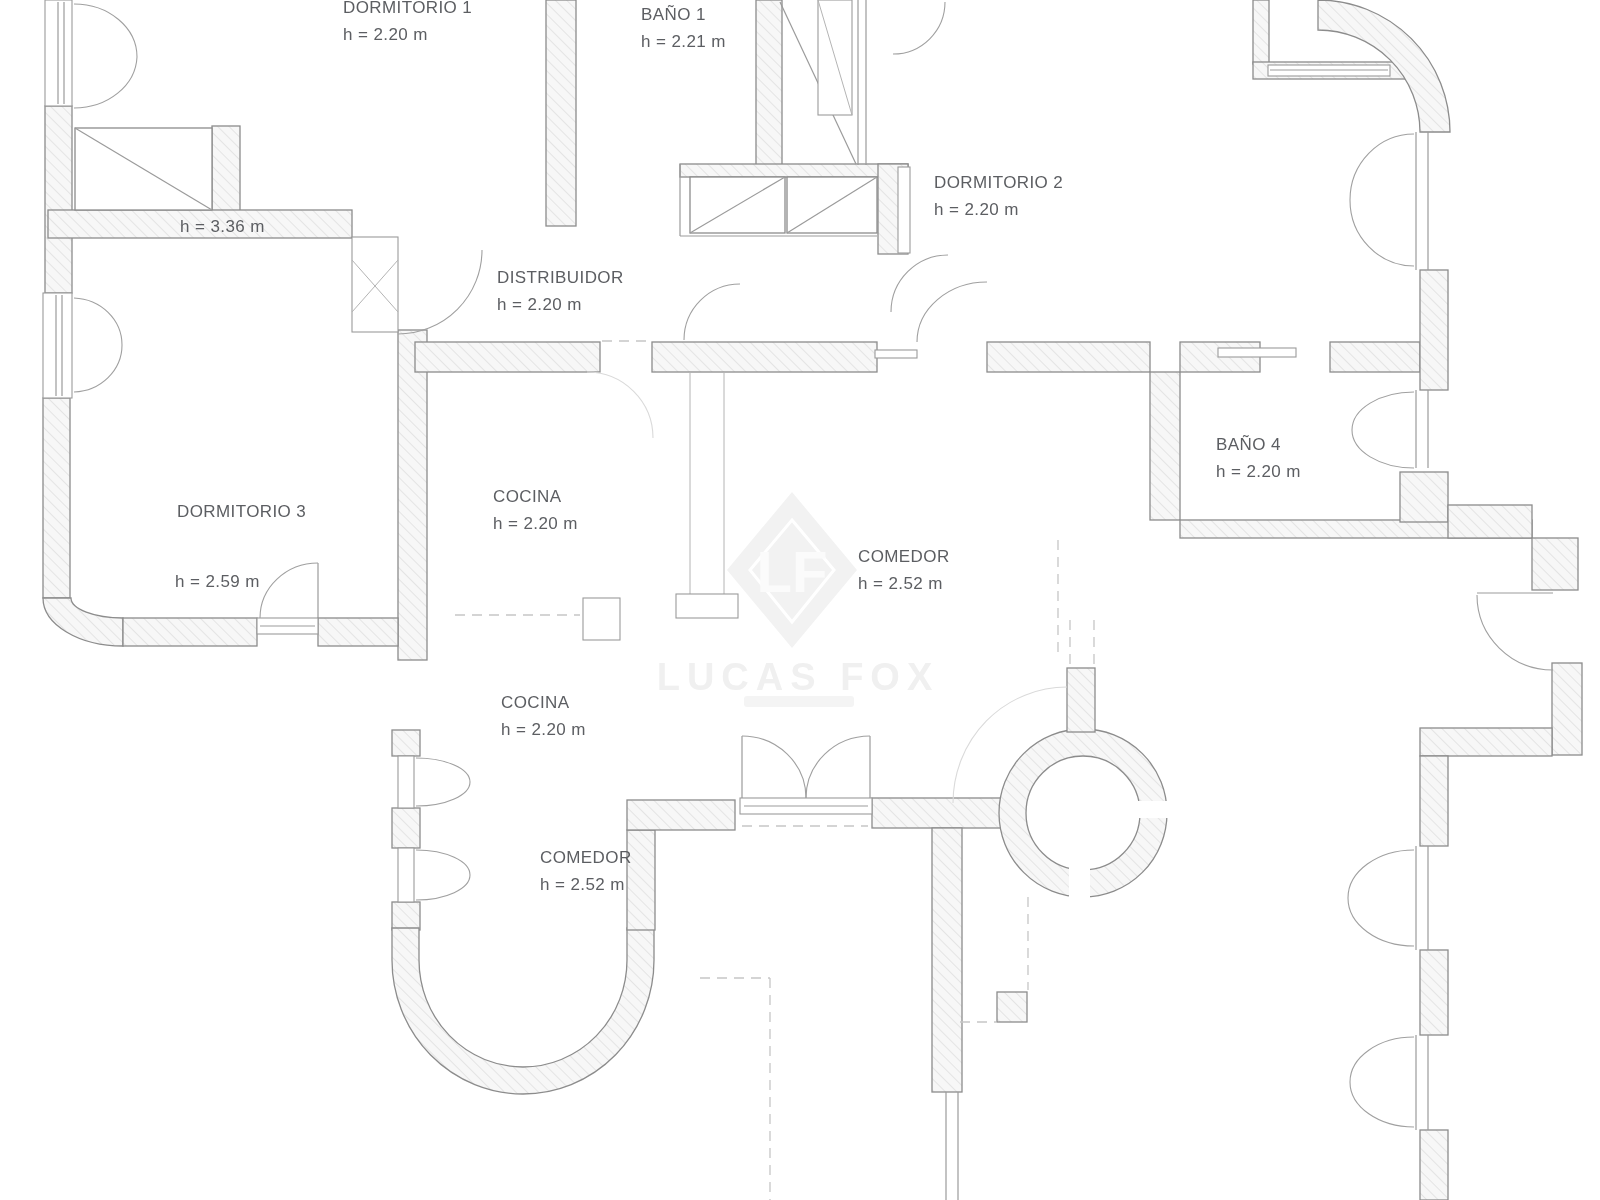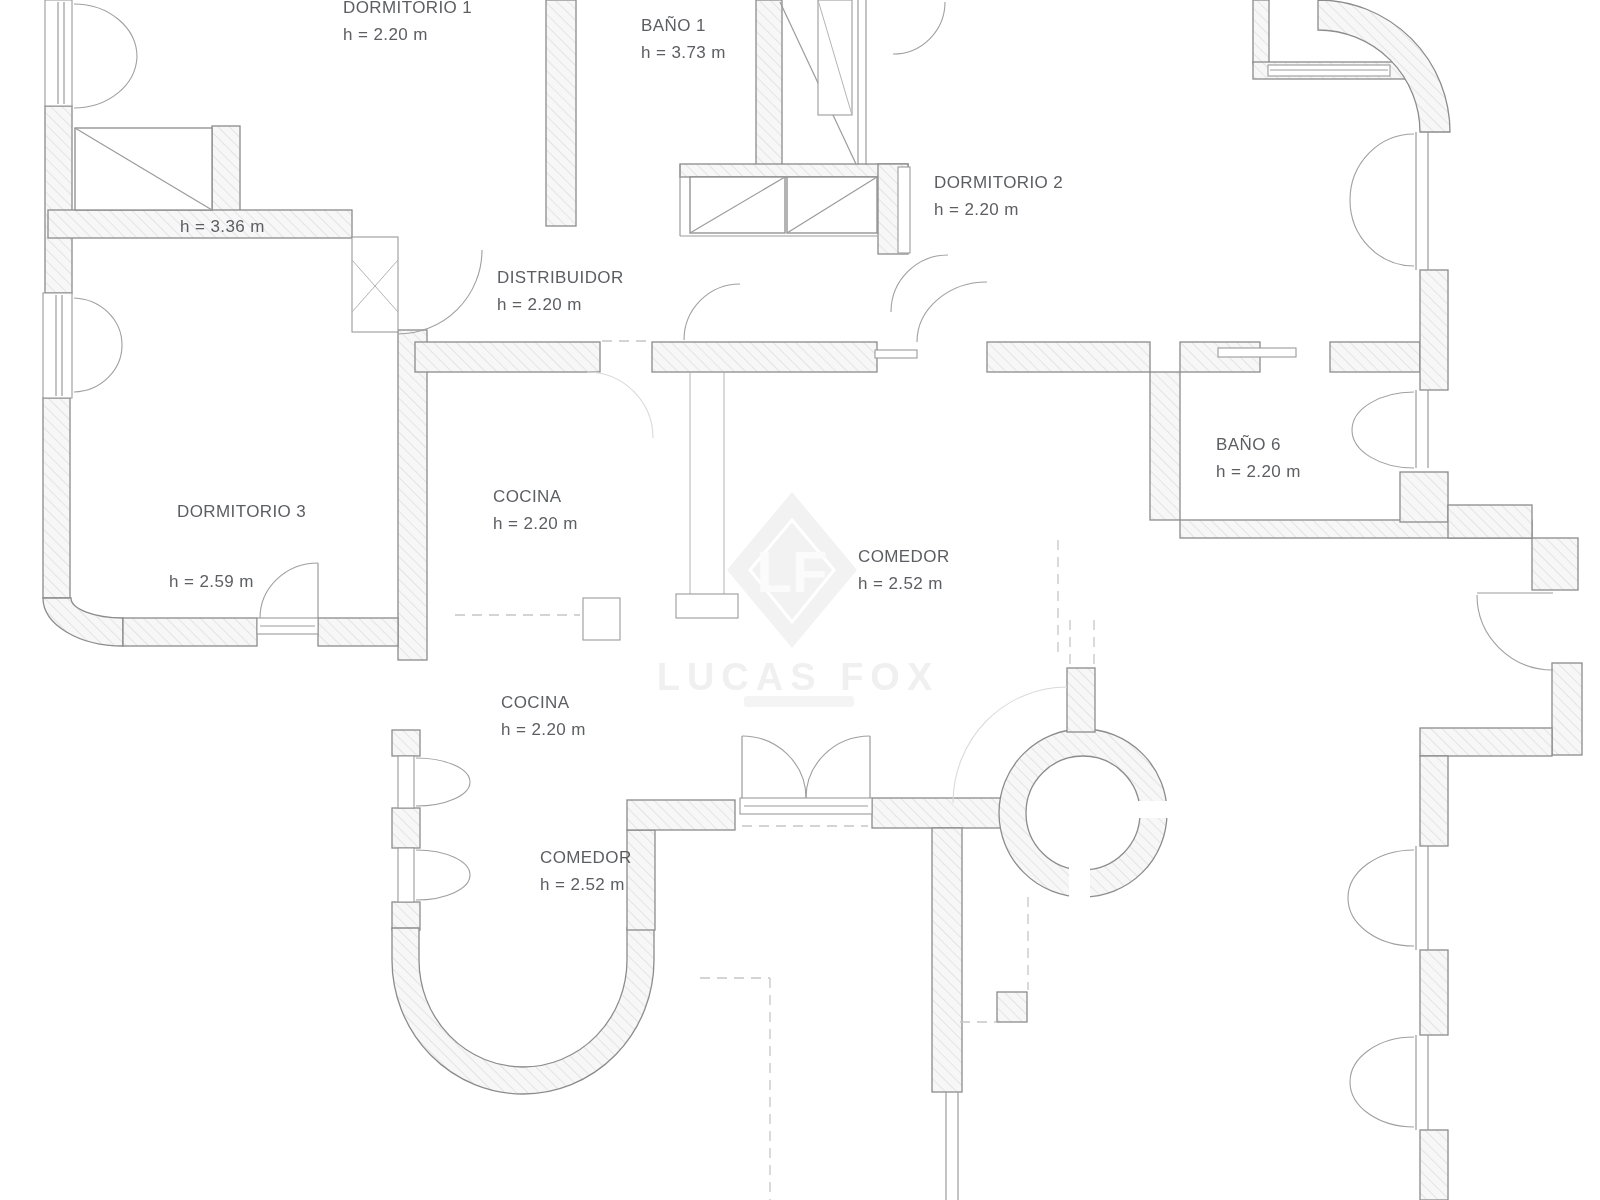--- a/index.html
+++ b/index.html
@@ -190,54 +190,54 @@
     <line class="dsh" x1="770" y1="978" x2="770" y2="1200"></line>
     <line class="dsh" x1="1028" y1="897" x2="1028" y2="990"></line>
     <line class="dsh" x1="960" y1="1022" x2="996" y2="1022"></line>
   </g>
 </svg>
 
 <div class="room-label" style="left:343px;top:-6px">
   <span>DORMITORIO 1</span>
   <span>h = 2.20 m</span>
 </div>
-<div class="room-label" style="left:641px;top:12px">
+<div class="room-label" style="left:641px;top:1px">
   <span>BAÑO 1</span>
-  <span>h = 3.73 m</span>
+  <span>h = 2.21 m</span>
 </div>
 <div class="room-label" style="left:934px;top:169px">
   <span>DORMITORIO 2</span>
   <span>h = 2.20 m</span>
 </div>
 <div class="room-label" style="left:180px;top:213px">
   <span></span>
   <span>h = 3.36 m</span>
 </div>
 <div class="room-label" style="left:497px;top:264px">
   <span>DISTRIBUIDOR</span>
   <span>h = 2.20 m</span>
 </div>
 <div class="room-label" style="left:177px;top:498px">
   <span>DORMITORIO 3</span>
   <span></span>
 </div>
-<div class="room-label" style="left:169px;top:568px">
+<div class="room-label" style="left:175px;top:568px">
   <span></span>
   <span>h = 2.59 m</span>
 </div>
 <div class="room-label" style="left:493px;top:483px">
   <span>COCINA</span>
   <span>h = 2.20 m</span>
 </div>
 <div class="room-label" style="left:858px;top:543px">
   <span>COMEDOR</span>
   <span>h = 2.52 m</span>
 </div>
 <div class="room-label" style="left:1216px;top:431px">
-  <span>BAÑO 6</span>
+  <span>BAÑO 4</span>
   <span>h = 2.20 m</span>
 </div>
 <div class="room-label" style="left:501px;top:689px">
   <span>COCINA</span>
   <span>h = 2.20 m</span>
 </div>
 <div class="room-label" style="left:540px;top:844px">
   <span>COMEDOR</span>
   <span>h = 2.52 m</span>
 </div>

